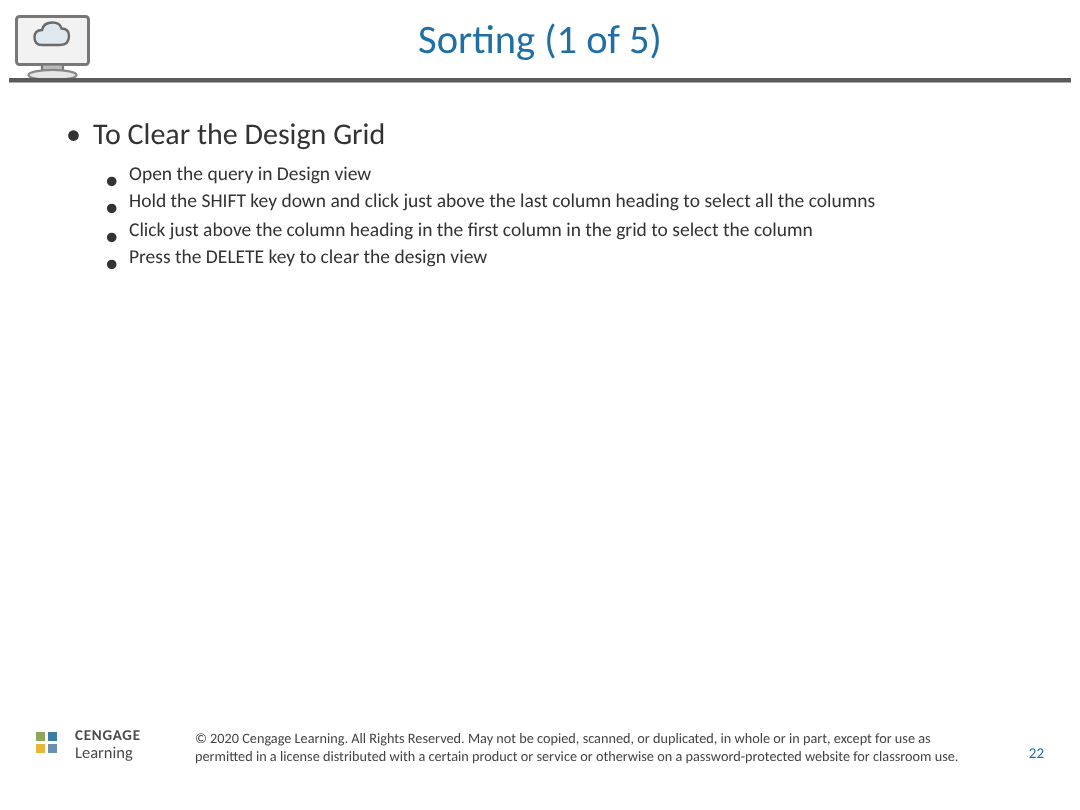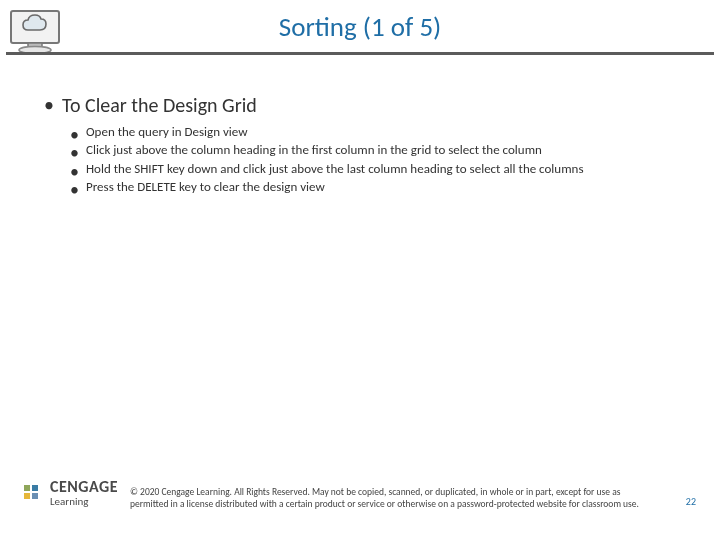--- a/index.html
+++ b/index.html
@@ -48,21 +48,20 @@
     border-bottom: 3px solid #5b5b5b;
   }
   .body {
     position: absolute;
     left: 44px;
     right: 30px;
     top: 78px;
     font-size: 20px;
     line-height: 1.25;
     color: #333;
-    margin-top: 15px;
   }
   .lvl1 {
     margin: 0 0 6px 0;
     position: relative;
     padding-left: 18px;
   }
   .lvl1::before {
     content: "•";
     position: absolute;
     left: 0;
@@ -96,21 +95,21 @@
   }
   .brand {
     position: absolute;
     left: 22px;
     bottom: 2px;
     display: flex;
     align-items: center;
     gap: 6px;
   }
   .brand-text {
-    font-size: 16px;
+    font-size: 10px;
     letter-spacing: 0.5px;
     line-height: 1;
     color: #4a4a4a;
     font-weight: 600;
   }
   .brand-sub {
     font-size: 11px;
     color: #4a4a4a;
     font-weight: 400;
   }
@@ -150,22 +149,22 @@
     <h1 class="title">Sorting (1 of 5)</h1>
   </div>
   <div class="title-rule"></div>
 
   <div class="body">
     <div class="lvl1">
       <span>To Clear the Design Grid</span>
     </div>
     <div class="sub">
       <div class="lvl2"><span>Open the query in Design view</span></div>
+      <div class="lvl2"><span>Hold the SHIFT key down and click just above the last column heading to select all the columns</span></div>
       <div class="lvl2"><span>Click just above the column heading in the first column in the grid to select the column</span></div>
-      <div class="lvl2"><span>Hold the SHIFT key down and click just above the last column heading to select all the columns</span></div>
       <div class="lvl2"><span>Press the DELETE key to clear the design view</span></div>
     </div>
   </div>
 
   <div class="footer">
     <div class="brand">
       <svg width="22" height="22" viewBox="0 0 22 22">
         <rect x="2" y="2" width="6" height="6" fill="#8fa65a"></rect>
         <rect x="10" y="2" width="6" height="6" fill="#3a7ca5"></rect>
         <rect x="2" y="10" width="6" height="6" fill="#e6b73a"></rect>

